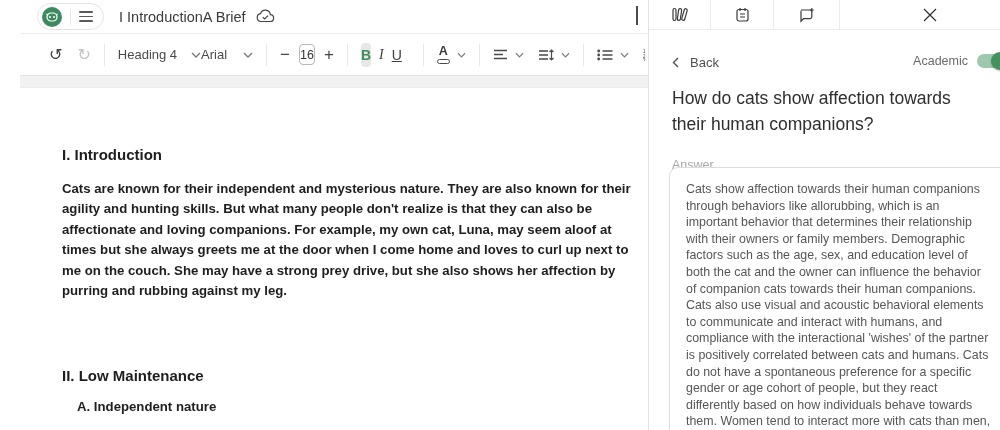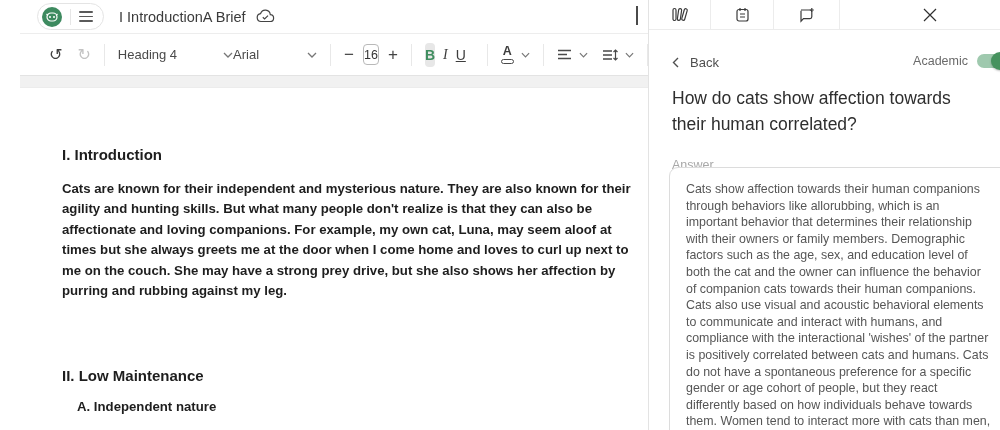--- a/index.html
+++ b/index.html
@@ -18,21 +18,21 @@
   .hamburger span { display:block; width:14px; height:1.6px; background:#5a5a5a; border-radius:1px; }
   .doc-title { margin-left:15px; font-size:14.5px; color:#3b3b3b; white-space:nowrap; }
   .cloud-icon { margin-left:10px; display:flex; }
   .text-cursor { position:absolute; left:616px; top:6px; width:2px; height:19px; background:#4a4a4a; }
 
   .toolbar { height:42px; border-bottom:1px solid #e3e3e3; display:flex; align-items:center; padding-left:29px; background:#fff; white-space:nowrap; }
   .tb-div { width:1px; height:22px; background:#e8e8e8; margin:0 13px; flex:none; }
   .tb-glyph { font-family:"DejaVu Sans", sans-serif; font-size:16px; color:#3f3f3f; cursor:pointer; }
   .tb-glyph.disabled { color:#c3c3c3; }
   .undo { margin-right:15px; }
-  .dd { display:flex; align-items:center; font-size:13px; color:#4a4a4a; cursor:pointer;gap:32px; }
+  .dd { display:flex; align-items:center; font-size:13px; color:#4a4a4a; cursor:pointer; }
   .dd .chev { margin-left:16px; display:flex; }
   .dd-style .chev { margin-left:14px; }
   .dd-font { width:88px; justify-content:space-between; margin-left:0; }
   .fs-minus, .fs-plus { font-size:17px; color:#444; cursor:pointer; }
   .fs-box { width:28px; height:21px; border:1px solid #b9b9b9; border-radius:4px; display:flex; align-items:center; justify-content:center; font-size:12.5px; color:#333; margin:0 9px; }
   .fmt-btn { width:24px; height:24px; display:flex; align-items:center; justify-content:center; font-size:14px; color:#3d3d3d; cursor:pointer; margin-right:8px; }
   .fmt-bold { background:#e7e7e7; border-radius:4px; color:#3f8d5f; font-weight:bold; }
   .fmt-italic { font-style:italic; font-family:"Liberation Serif", serif; }
   .fmt-underline { text-decoration:underline; }
   .icon-btn { display:flex; align-items:center; cursor:pointer; }
@@ -254,19 +254,19 @@
       <span>Back</span>
     </div>
 
     <div class="academic">
       <span>Academic</span>
       <span class="toggle">
           <span class="knob"></span>
         </span>
     </div>
 
-    <div class="question">How do cats show affection towards their human correlated?</div>
+    <div class="question">How do cats show affection towards their human companions?</div>
 
     <div class="answer-label">Answer</div>
 
     <div class="answer-box">Cats show affection towards their human companions through behaviors like allorubbing, which is an important behavior that determines their relationship with their owners or family members. Demographic factors such as the age, sex, and education level of both the cat and the owner can influence the behavior of companion cats towards their human companions. Cats also use visual and acoustic behavioral elements to communicate and interact with humans, and compliance with the interactional 'wishes' of the partner is positively correlated between cats and humans. Cats do not have a spontaneous preference for a specific gender or age cohort of people, but they react differently based on how individuals behave towards them. Women tend to interact more with cats than men, and interactions with women often have higher reciprocity, leading to high-quality relationships. Female owners tend to have more structured</div>
   </div>
 </div>
 
 </body></html>

